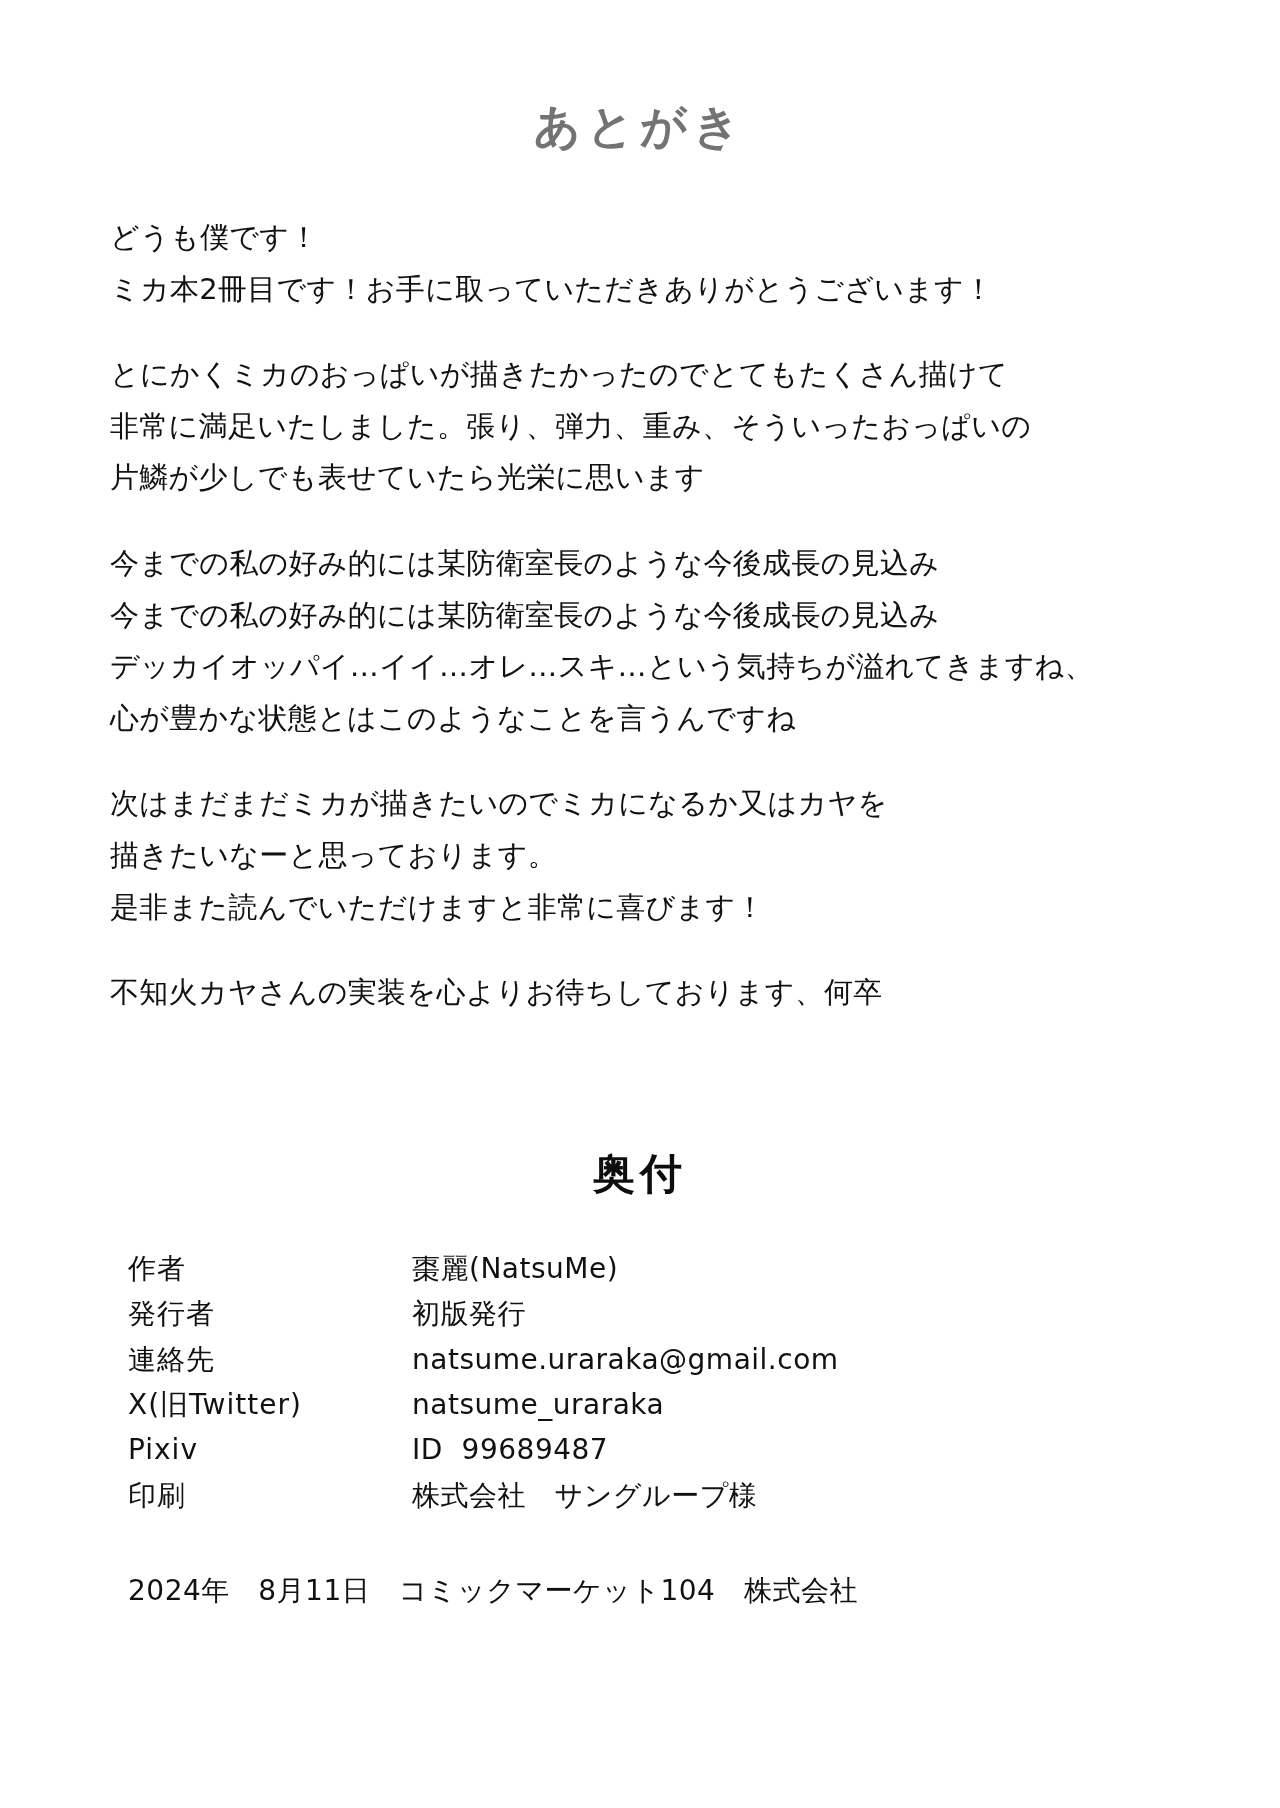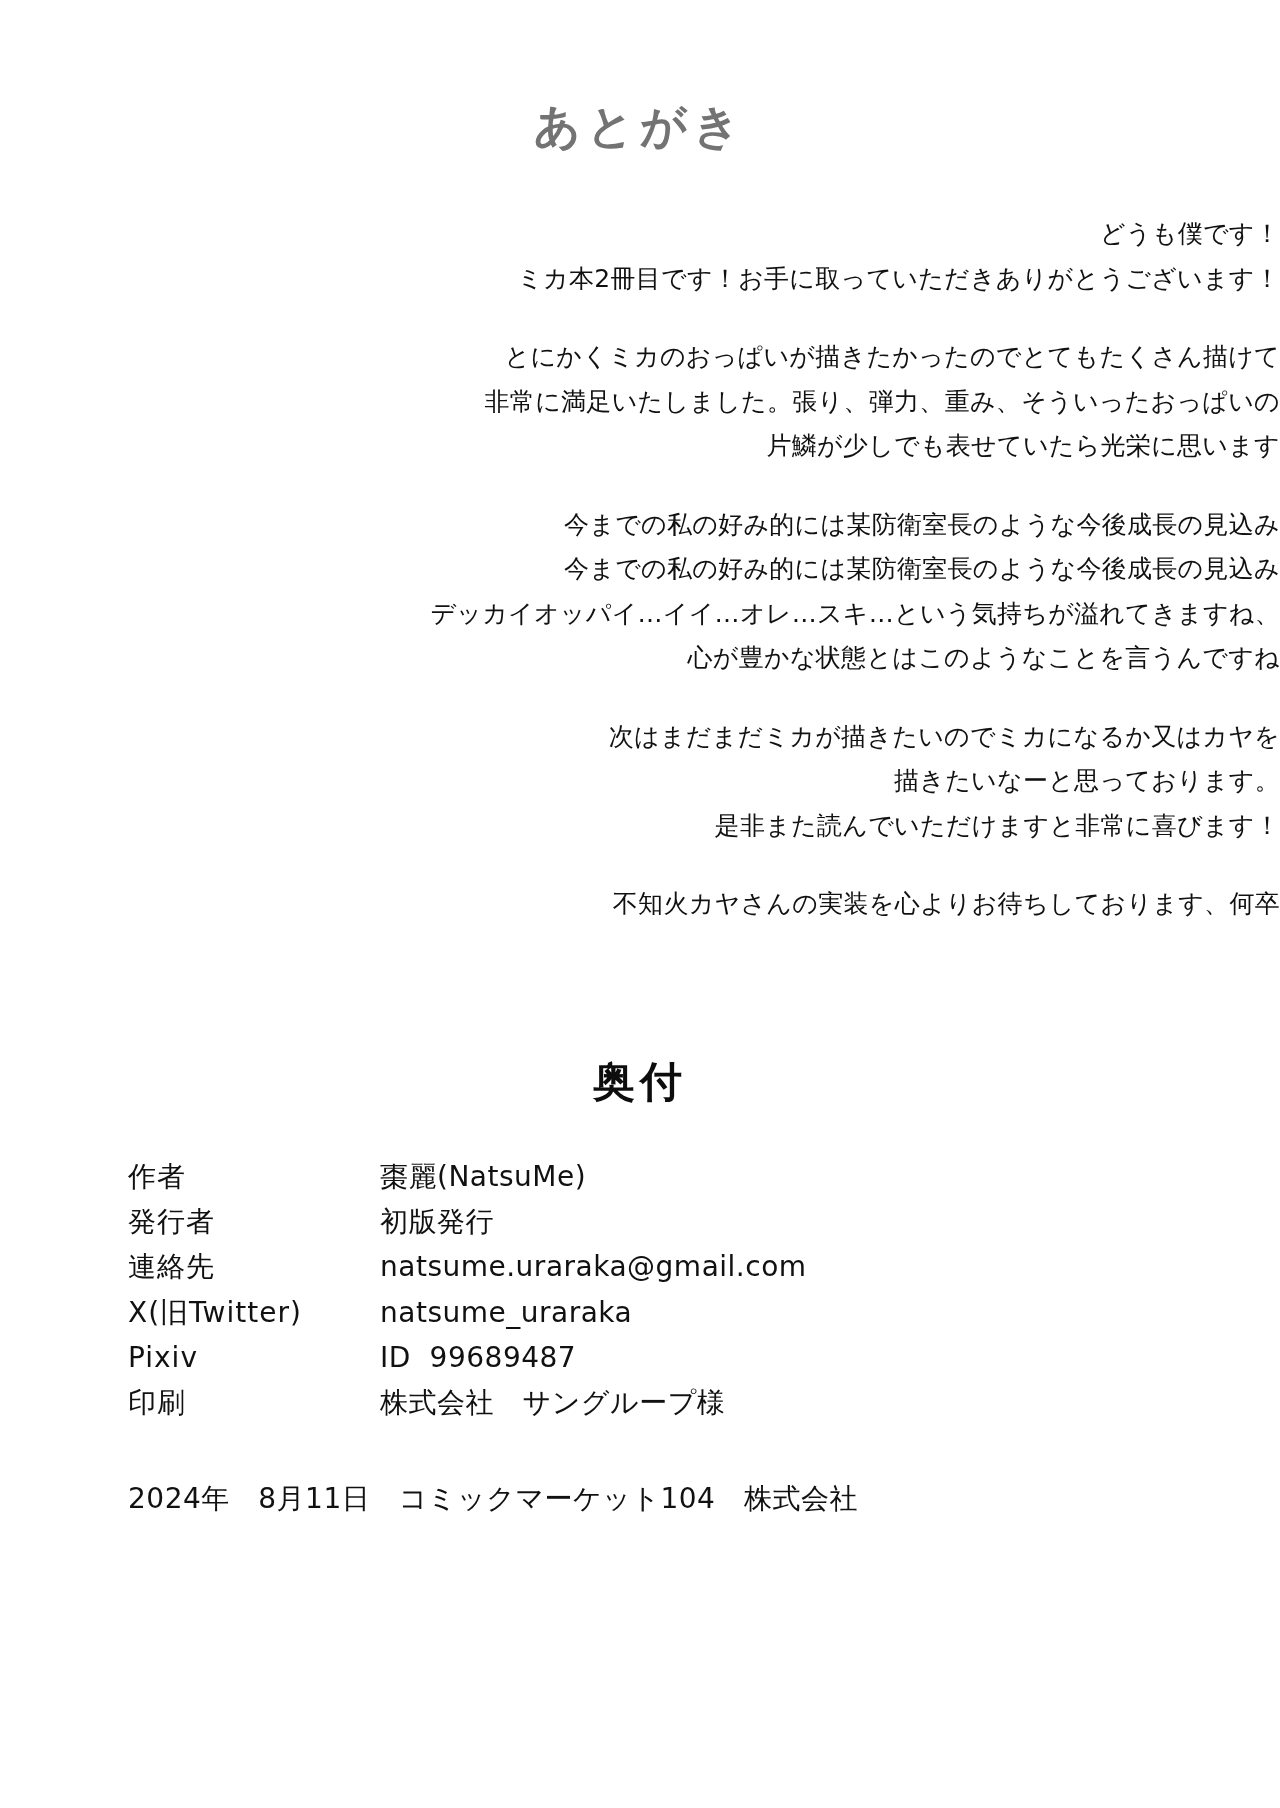--- a/index.html
+++ b/index.html
@@ -29,25 +29,24 @@
     font-weight: bold;
     letter-spacing: 6px;
     margin: 8px;
     padding-top: 88px;
     color: #737373;
   }
 
   .afterword-body {
     margin: 0;
     padding: 46px 0 0 110px;
-    font-size: 25px;
+    font-size: 29px;
     line-height: 1.78;
     color: #111111;
     letter-spacing: 0.3px;
-    text-align: right;
   }
 
   .para {
     margin: 0 0 34px 0;
   }
   .para:last-child { margin-bottom: 0; }
   .line { display: block; white-space: pre; }
 
   
   .colophon-title {
@@ -65,20 +64,21 @@
     padding-left: 128px;
     font-size: 28px;
     line-height: 1.62;
     color: #111111;
   }
 
   .crow {
     display: flex;
     align-items: baseline;
     white-space: pre;
+    gap: 32px;
   }
   .clabel {
     width: 252px;
     flex: 0 0 252px;
     letter-spacing: 1px;
   }
   .cvalue {
     letter-spacing: 0.5px;
   }
 

